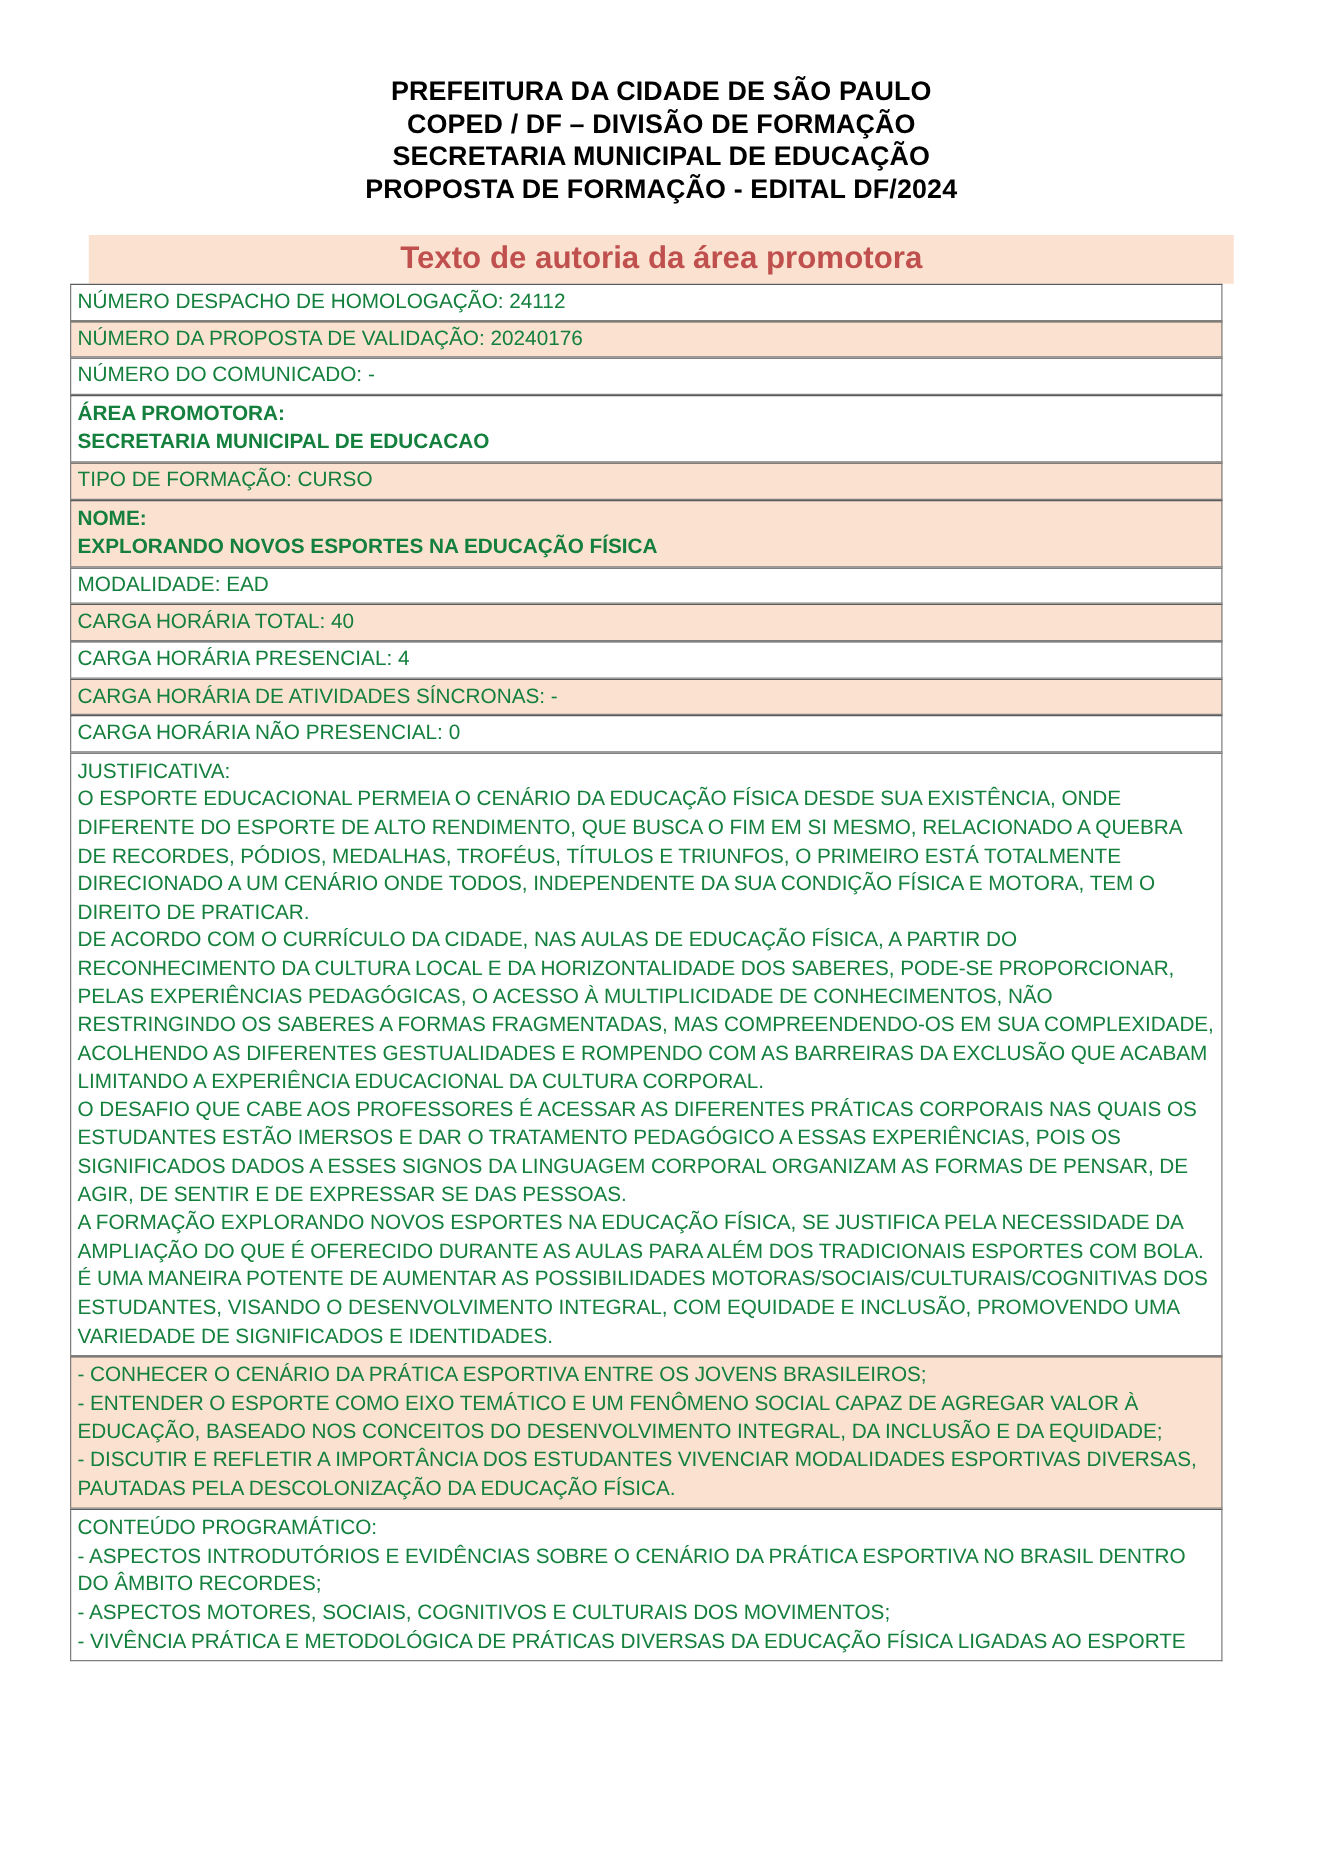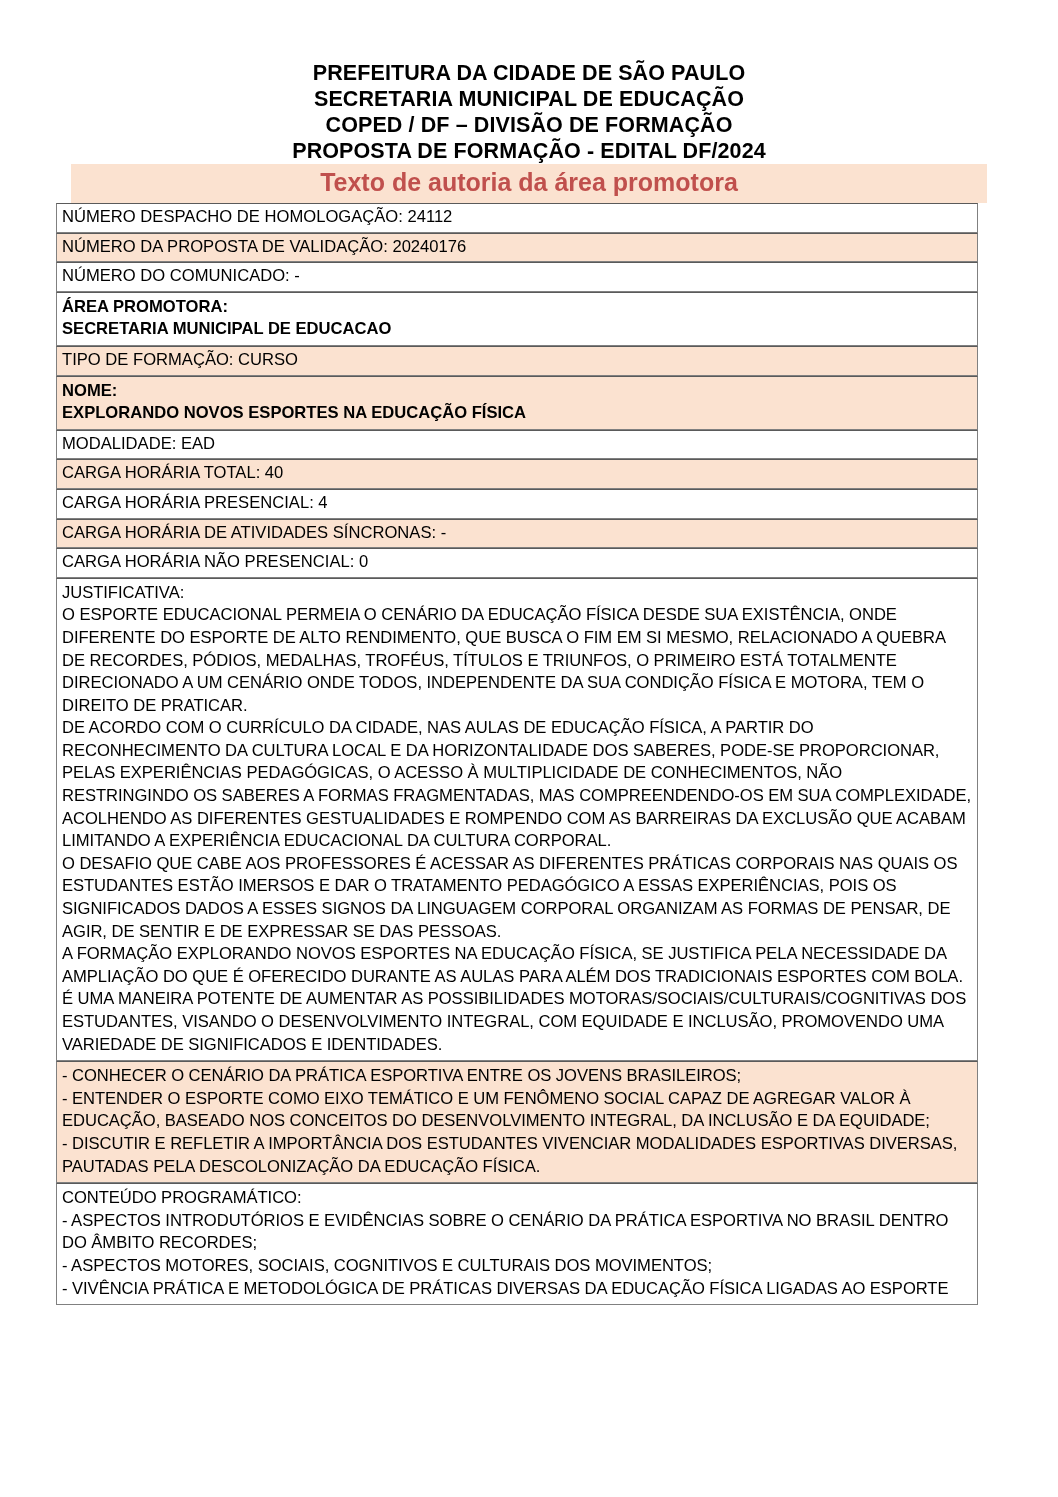--- a/index.html
+++ b/index.html
@@ -31,21 +31,21 @@
   .doc-header .hline {
     font-size: 21.5px;
     font-weight: bold;
     line-height: 26px;
     letter-spacing: 0.1px;
     white-space: nowrap;
   }
 
   
   .banner {
-    margin: 0 auto 0 auto;
+    margin: 24px auto 0 auto;
     width: 916px;
     background: #fbe2d0;
     text-align: center;
     padding: 4px 0 7px 0;
     box-sizing: border-box;
   }
   .banner-text {
     color: #c0504d;
     font-size: 25px;
     font-weight: bold;
@@ -61,21 +61,21 @@
     box-sizing: border-box;
   }
   .row {
     box-sizing: border-box;
     border: 1px solid #808080;
     border-top: 1px solid #5a5a5a;
     background: #ffffff;
     padding: 3px 5px 4px 5px;
     font-size: 16.6px;
     line-height: 22.6px;
-    color: #000000;
+    color: #15803d;
   }
   .row.shaded {
     background: #fbe2d0;
   }
   .row .line {
     white-space: nowrap;
   }
   .row.block .line {
     white-space: normal;
   }
@@ -99,22 +99,22 @@
     letter-spacing: -0.05px;
   }
 </style>
 </head>
 <body>
 
 <div class="page">
 
   <div class="doc-header">
     <div class="hline">PREFEITURA DA CIDADE DE SÃO PAULO</div>
+    <div class="hline">COPED / DF – DIVISÃO DE FORMAÇÃO</div>
     <div class="hline">SECRETARIA MUNICIPAL DE EDUCAÇÃO</div>
-    <div class="hline">COPED / DF – DIVISÃO DE FORMAÇÃO</div>
     <div class="hline">PROPOSTA DE FORMAÇÃO - EDITAL DF/2024</div>
   </div>
 
   <div class="banner">
     <div class="banner-text">Texto de autoria da área promotora</div>
   </div>
 
   <div class="table">
 
     <div class="row tight">

